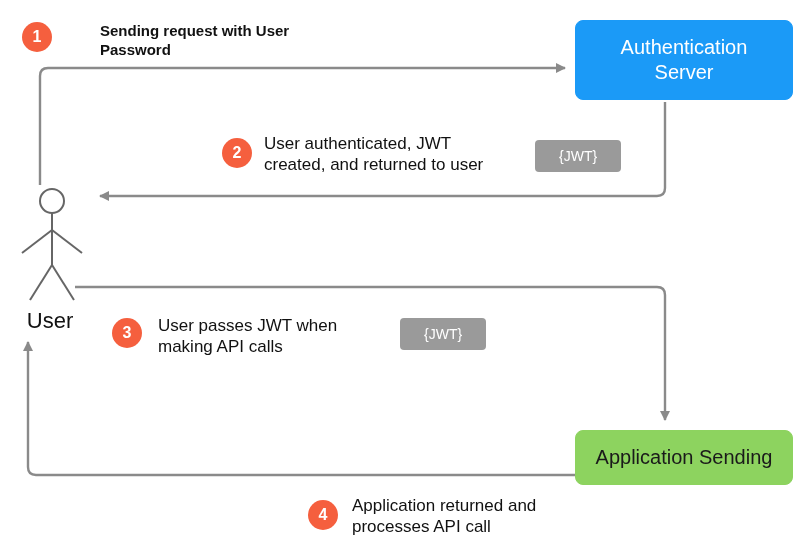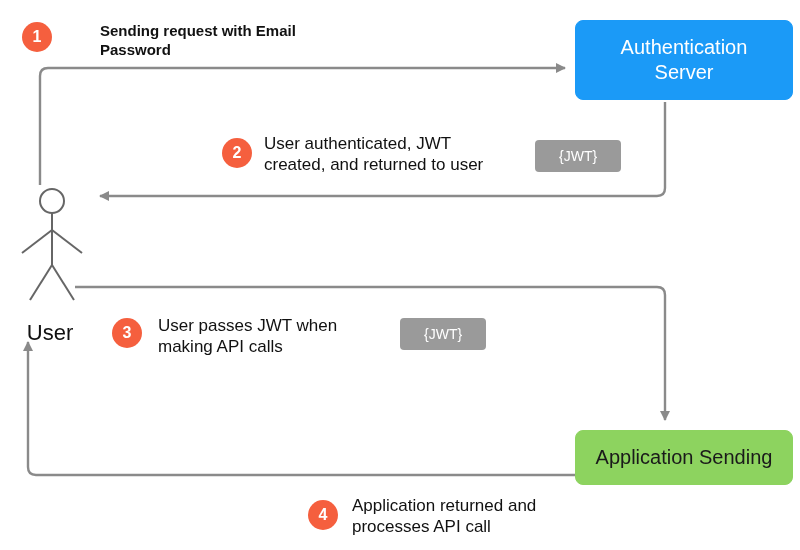--- a/index.html
+++ b/index.html
@@ -45,21 +45,21 @@
     left: 575px; top: 430px;
     width: 180px;
     background: #8dd35f;
     border: 1px solid #8dd35f;
     color: #1a1a1a;
   }
 
   
   .user-label {
     position: absolute;
-    left: 10px; top: 320px;
+    left: 10px; top: 308px;
     width: 80px;
     text-align: center;
     font-size: 22px;
     color: #111;
   }
   .stick {
     position: absolute;
     left: 12px; top: 185px;
     width: 80px; height: 120px;
   }
@@ -132,21 +132,21 @@
       <line x1="40" y1="28" x2="40" y2="80" stroke="#666" stroke-width="2"></line>
       <line x1="40" y1="45" x2="10" y2="68" stroke="#666" stroke-width="2"></line>
       <line x1="40" y1="45" x2="70" y2="68" stroke="#666" stroke-width="2"></line>
       <line x1="40" y1="80" x2="18" y2="115" stroke="#666" stroke-width="2"></line>
       <line x1="40" y1="80" x2="62" y2="115" stroke="#666" stroke-width="2"></line>
     </svg>
   </div>
   <div class="user-label">User</div>
 
   <div class="badge" style="left:22px; top:22px;">1</div>
-  <div class="cap bold" style="left:100px; top:22px; width:200px;">Sending request with Email Password</div>
+  <div class="cap bold" style="left:100px; top:22px; width:200px;">Sending request with User Password</div>
 
   <div class="badge" style="left:222px; top:138px;">2</div>
   <div class="cap" style="left:264px; top:133px; width:240px;">User authenticated, JWT created, and returned to user</div>
   <div class="jwt" style="left:535px; top:140px;">{JWT}</div>
 
   <div class="badge" style="left:112px; top:318px;">3</div>
   <div class="cap" style="left:158px; top:315px; width:220px;">User passes JWT when making API calls</div>
   <div class="jwt" style="left:400px; top:318px;">{JWT}</div>
 
   <div class="badge" style="left:308px; top:500px;">4</div>

